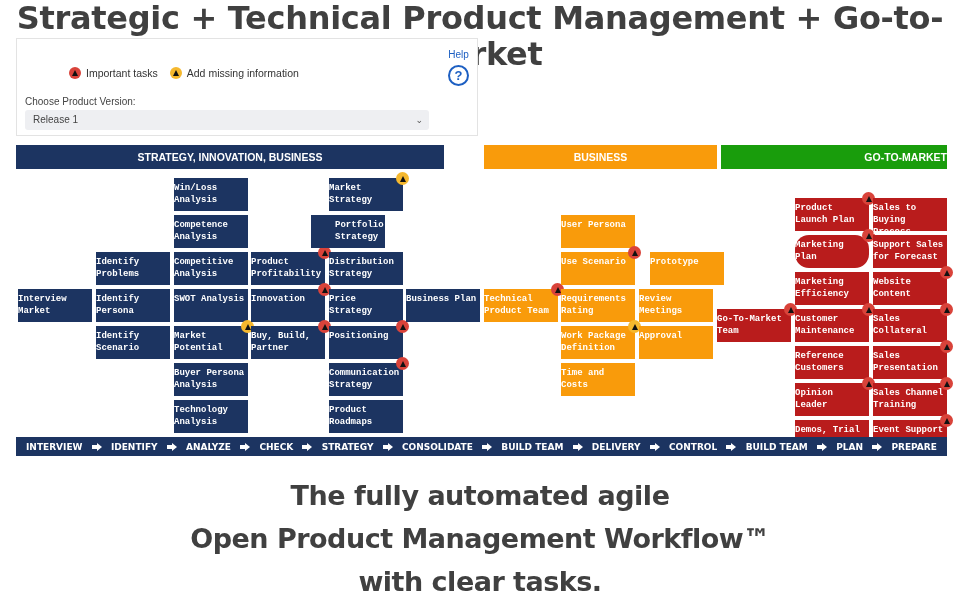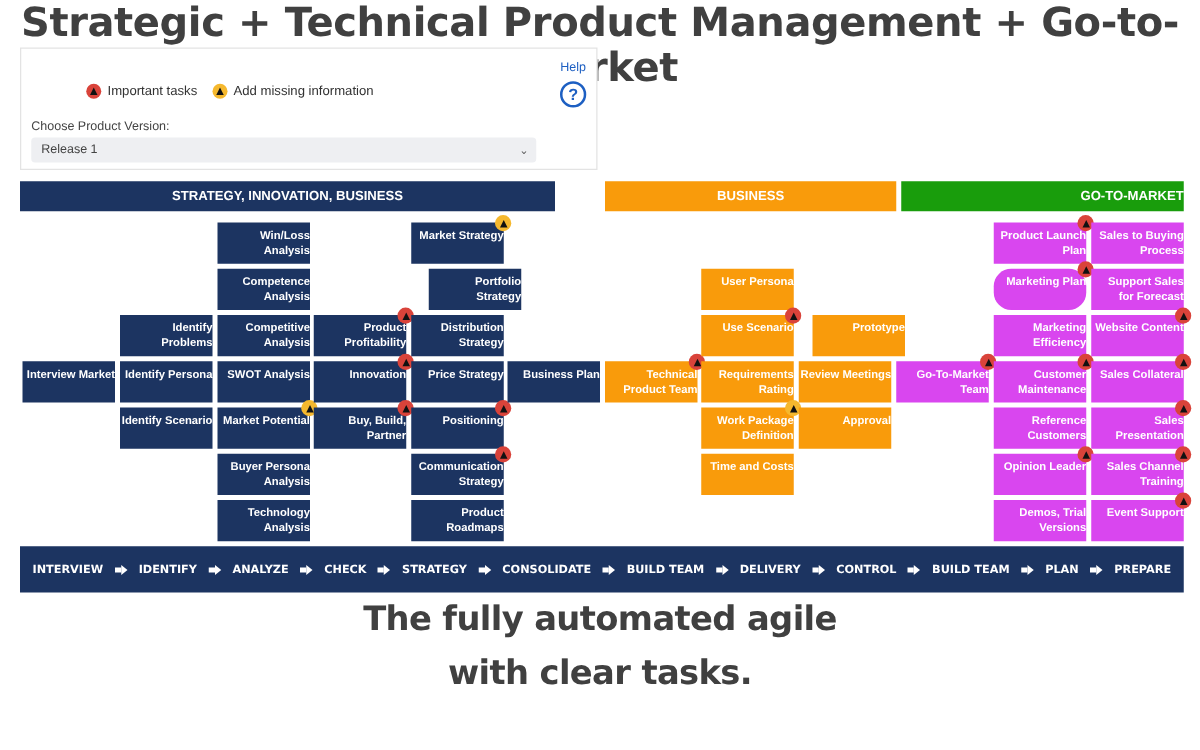--- a/index.html
+++ b/index.html
@@ -18,29 +18,29 @@
   .help .q { display:block; width:17px; height:17px; margin:5px auto 0; border:2px solid #1d5fc2; border-radius:50%; font-weight:bold; font-size:13px; line-height:17px; color:#1d5fc2; text-align:center; }
   .choose { position:absolute; left:8px; top:57px; font-size:10px; color:#444; }
   .select { position:absolute; left:8px; top:71px; width:404px; height:20px; background:#eeeff2; border-radius:3px; font-size:10px; color:#444; line-height:20px; padding-left:8px; box-sizing:border-box; }
   .select .chev { position:absolute; right:6px; top:0; font-size:9px; color:#555; }
 
   .band { position:absolute; top:145px; height:24px; color:#fff; font-weight:bold; font-size:10.5px; text-align:center; line-height:24px; }
   .band.strategy { left:16px; width:428px; background:#1c3461; }
   .band.technical { left:484px; width:233px; background:#f99b0b; }
   .band.gtm { left:721px; width:226px; background:#199d0c;text-align:right; }
 
-  .cell { position:absolute; width:74px; height:33px; color:#fff; font-weight:bold; font-size:9px; line-height:12px; text-align:right; box-sizing:border-box; padding-top:4px; overflow:visible; }
+  .cell { position:absolute; width:74px; height:33px; color:#fff; font-weight:bold; font-size:9px; line-height:12px; text-align:left; box-sizing:border-box; padding-top:4px; overflow:visible;font-family:Liberation Mono, monospace; }
   .cell.navy { background:#1c3461; }
   .cell.orange { background:#f99b0b; }
-  .cell.green { background:#d946ef; }
+  .cell.green { background:#b91c1c;margin-top:20px; }
   .badge { position:absolute; right:-6px; top:-6px; width:13px; height:13px; border-radius:50%; display:flex; align-items:center; justify-content:center; }
   .badge.red { background:#d9433a; }
   .badge.yellow { background:#f5b82e; }
 
-  .steps { position:absolute; left:16px; top:437px; width:931px; height:37px; background:#1c3461; display:flex; align-items:center; justify-content:space-between; padding:0 10px; box-sizing:border-box; }
+  .steps { position:absolute; left:16px; top:437px; width:931px; height:19px; background:#1c3461; display:flex; align-items:center; justify-content:space-between; padding:0 10px; box-sizing:border-box; }
   .step { color:#fff; font-family:"DejaVu Sans", sans-serif; font-weight:bold; font-size:9px; letter-spacing:0; }
   .arrow { width:10px; height:8px; position:relative; }
   .arrow::before { content:""; position:absolute; left:0; top:2px; width:5px; height:4px; background:#fff; }
   .arrow::after { content:""; position:absolute; left:5px; top:0; border-top:4px solid transparent; border-bottom:4px solid transparent; border-left:5px solid #fff; }
 
   .tagline { position:absolute; left:0; top:474px; width:960px; text-align:center; font-family:"DejaVu Sans", sans-serif; font-weight:bold; font-size:27px; color:#404040; line-height:43px; letter-spacing:-0.5px; }
 </style>
 </head>
 <body>
 
@@ -95,21 +95,21 @@
       </span></div>
     <div class="cell navy" style="left: 251px; top: 289px;"><span>Innovation</span><span class="badge red">
         <span class="tri"></span>
       </span></div>
     <div class="cell navy" style="left: 251px; top: 326px;"><span>Buy, Build, Partner</span><span class="badge red">
         <span class="tri"></span>
       </span></div>
     <div class="cell navy" style="left: 329px; top: 178px;"><span>Market Strategy</span><span class="badge yellow">
         <span class="tri"></span>
       </span></div>
-    <div class="cell navy" style="left: 343px; top: 215px;"><span>Portfolio Strategy</span></div>
+    <div class="cell navy" style="left: 311px; top: 215px; padding-left: 24px;"><span>Portfolio Strategy</span></div>
     <div class="cell navy" style="left: 329px; top: 252px;"><span>Distribution Strategy</span></div>
     <div class="cell navy" style="left: 329px; top: 289px;"><span>Price Strategy</span></div>
     <div class="cell navy" style="left: 329px; top: 326px;"><span>Positioning</span><span class="badge red">
         <span class="tri"></span>
       </span></div>
     <div class="cell navy" style="left: 329px; top: 363px;"><span>Communication Strategy</span><span class="badge red">
         <span class="tri"></span>
       </span></div>
     <div class="cell navy" style="left: 329px; top: 400px;"><span>Product Roadmaps</span></div>
     <div class="cell navy" style="left: 406px; top: 289px;"><span>Business Plan</span></div>
@@ -186,14 +186,15 @@
     <span class="arrow"></span>
     <span class="step">BUILD TEAM</span>
     <span class="arrow"></span>
     <span class="step">PLAN</span>
     <span class="arrow"></span>
     <span class="step">PREPARE</span>
   </div>
 
 <div class="tagline">
   <div>The fully automated agile</div>
+  <div>Open Product Management Workflow™</div>
   <div>with clear tasks.</div>
 </div>
 
 </body></html>

